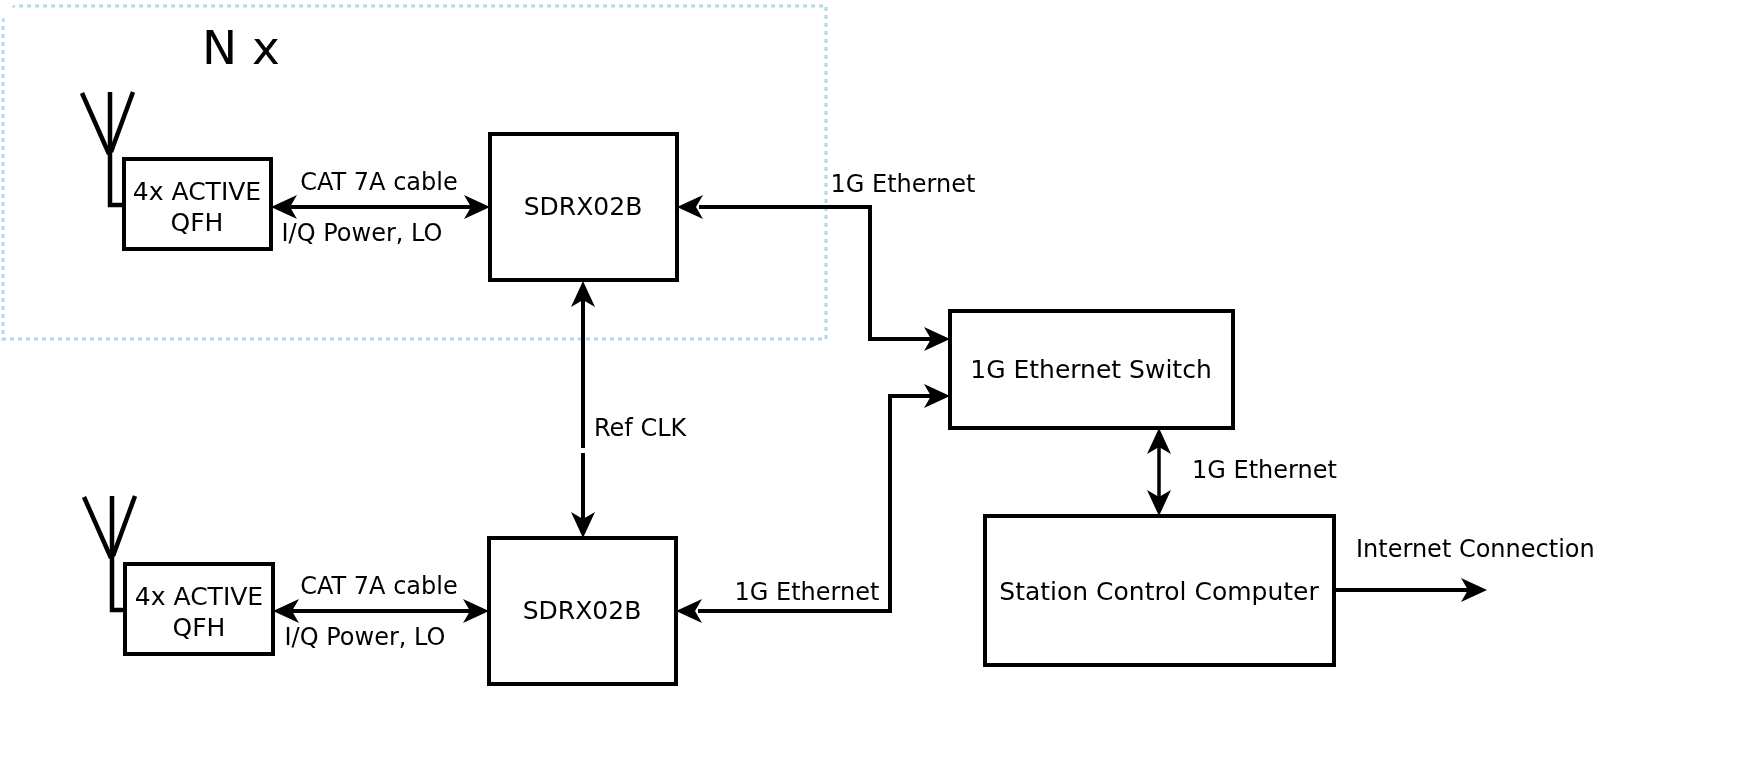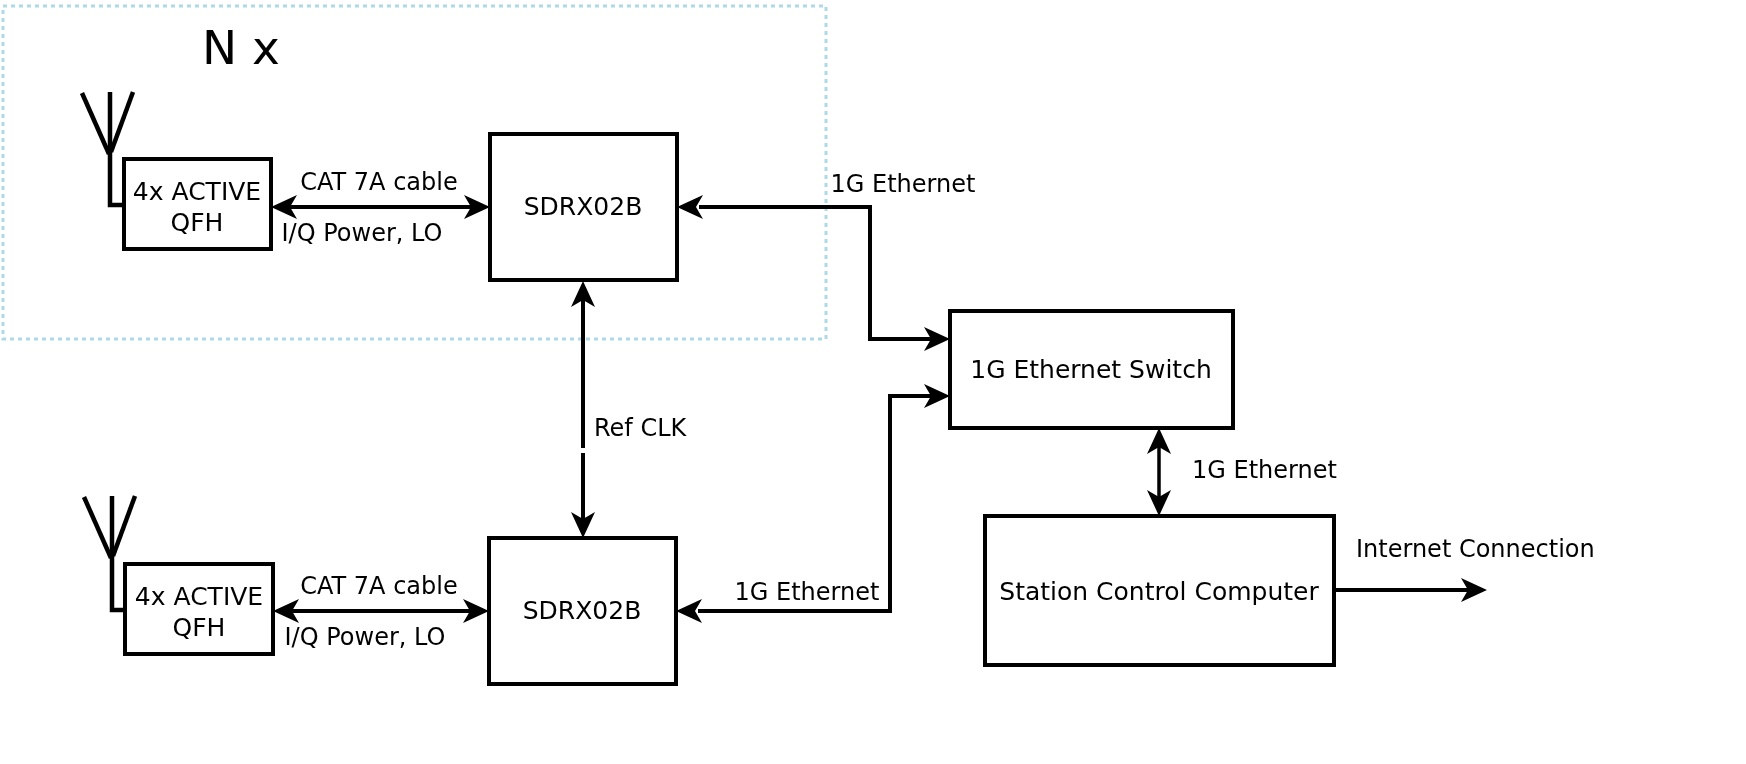--- a/index.html
+++ b/index.html
@@ -10,20 +10,21 @@
   }
   body {
     font-family: "DejaVu Sans", sans-serif;
   }
   #stage {
     position: relative;
     width: 1746px;
     height: 764px;
     background: #ffffff;
     overflow: hidden;
+    border-radius: 31px;
   }
   #stage svg {
     position: absolute;
     top: 0;
     left: 0;
     width: 1746px;
     height: 764px;
     display: block;
   }
   .box-label,

